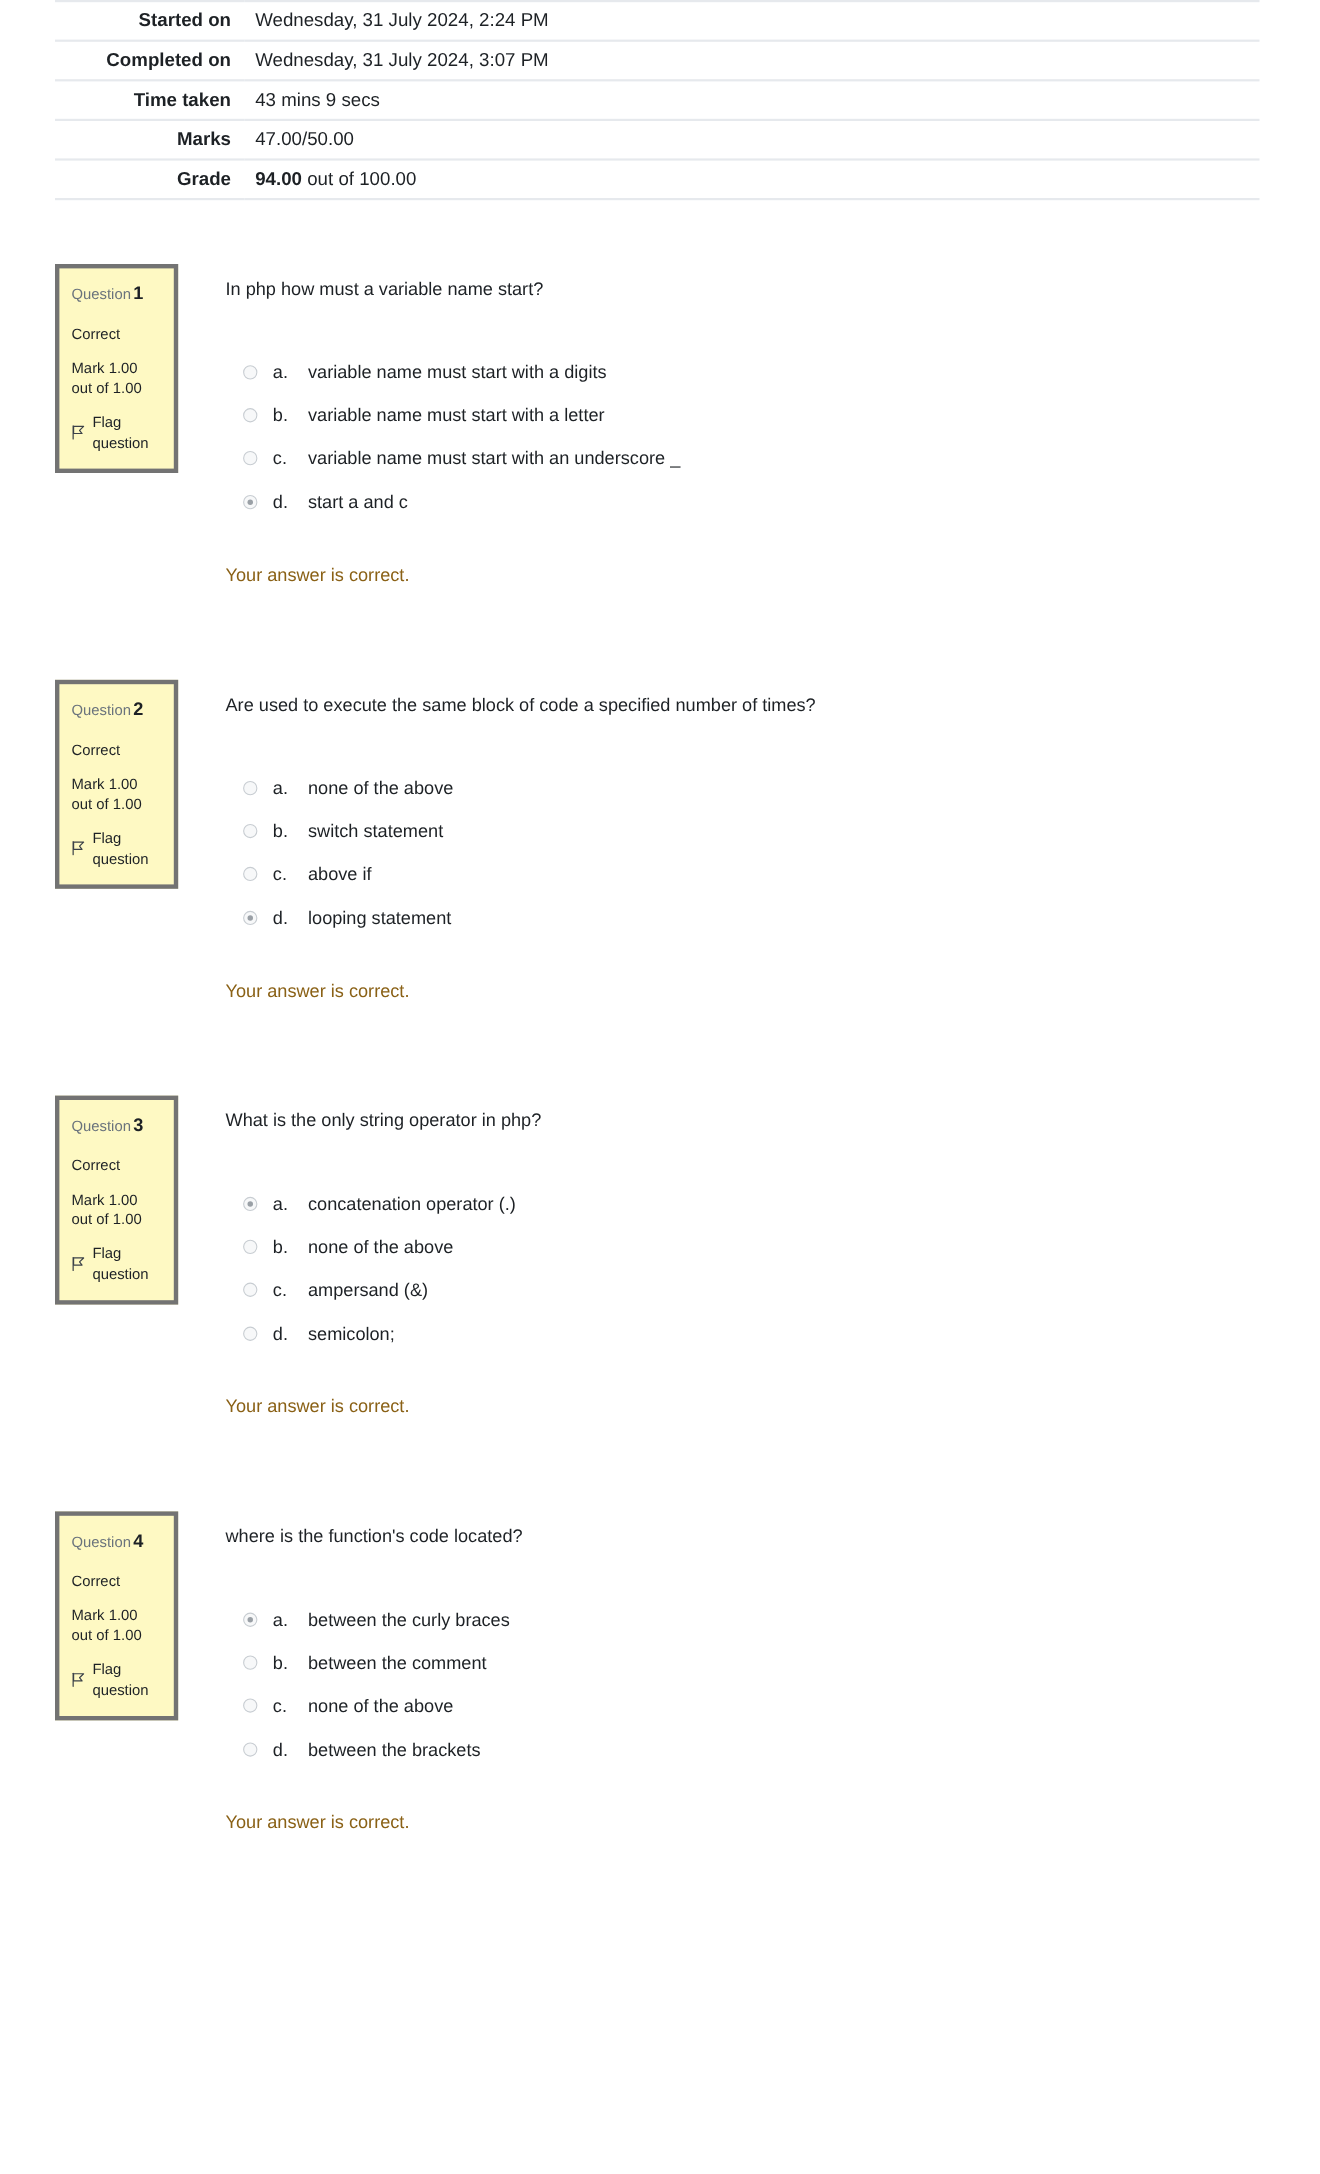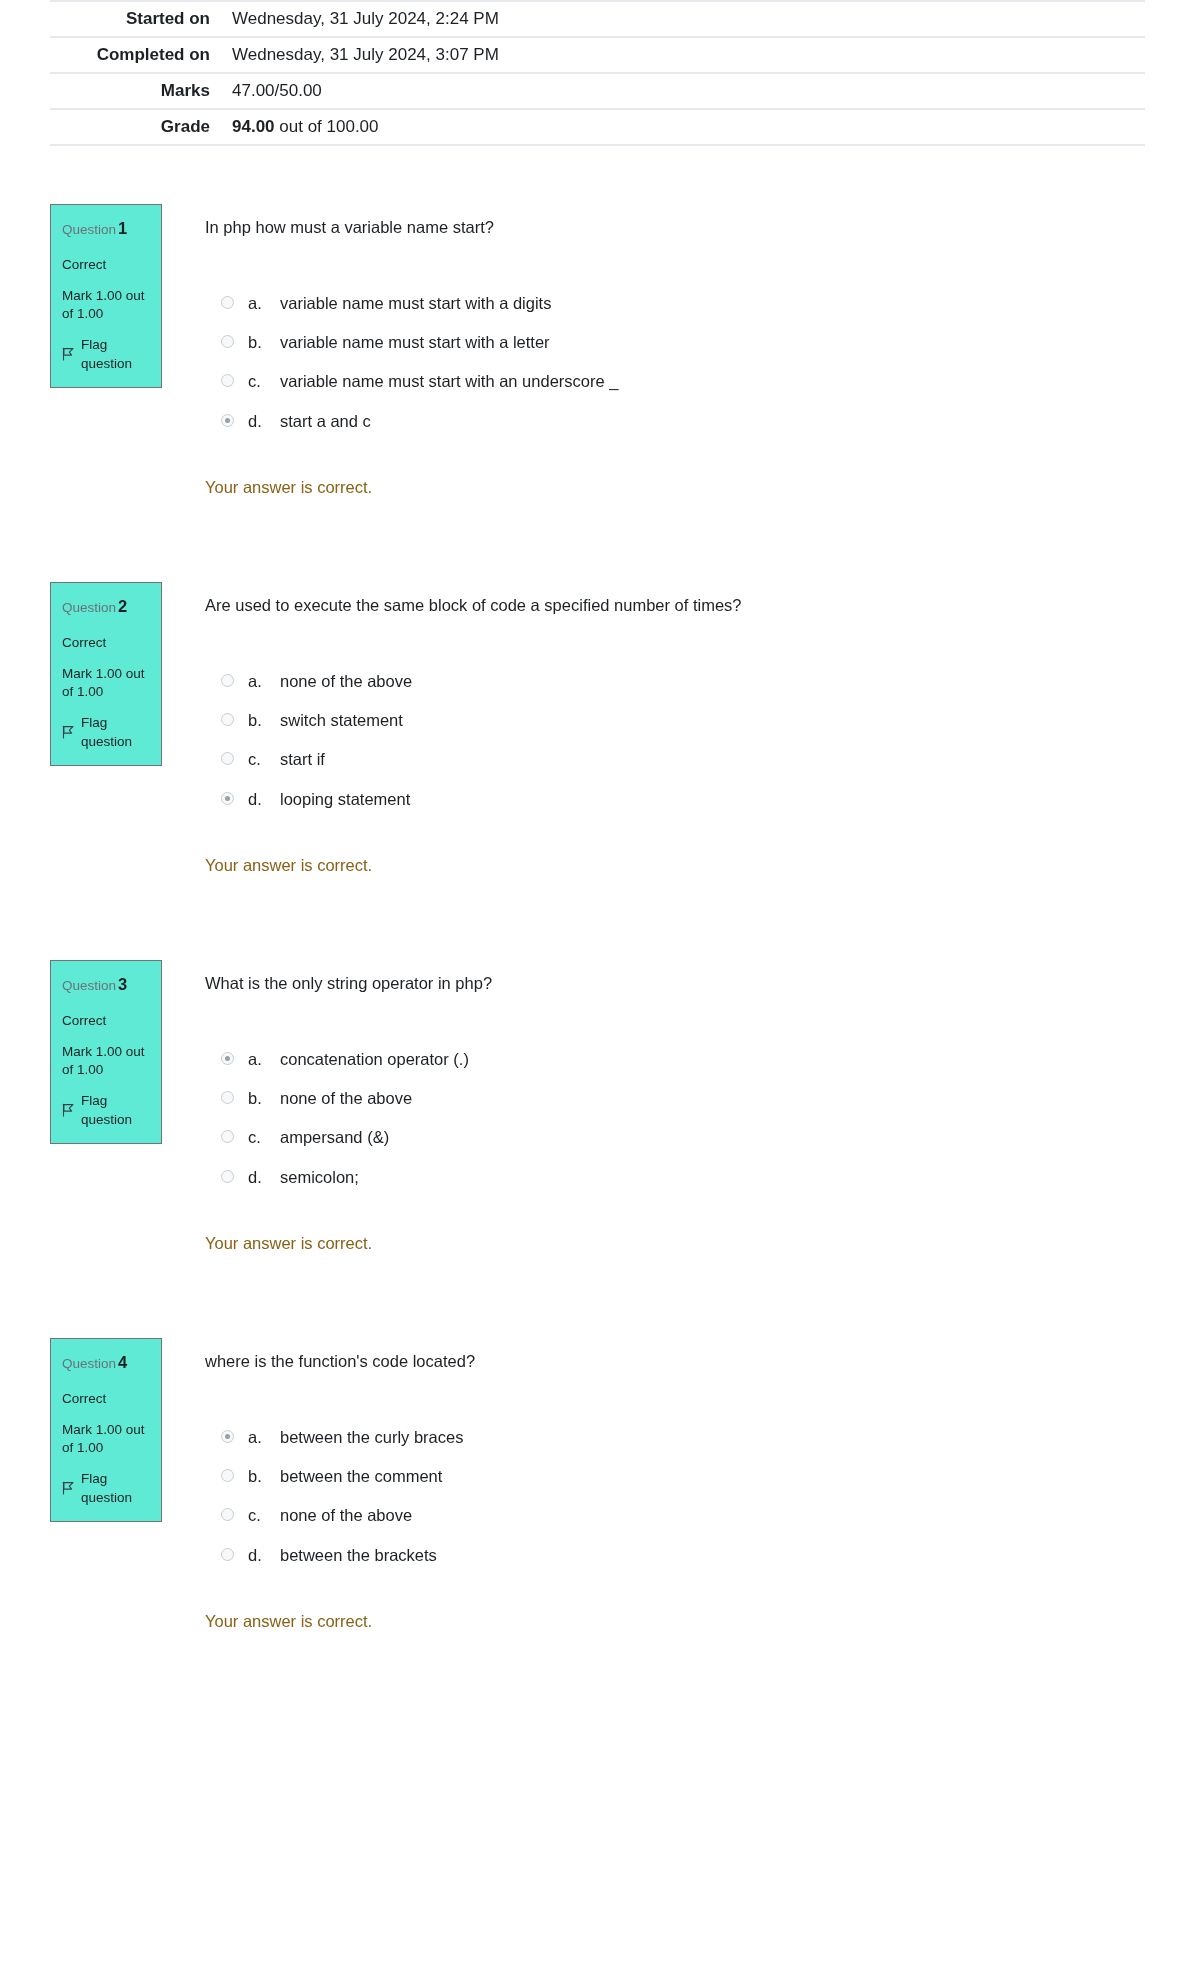--- a/index.html
+++ b/index.html
@@ -63,22 +63,22 @@
     width: 1100px;
     display: flex;
     align-items: flex-start;
   }
   .q-spacer-1 { height: 58px; }
   .q-spacer   { height: 85px; }
 
   .qinfo {
     width: 112px;
     flex: 0 0 112px;
-    border: 1px solid #737373;
-    background: #5eead4;
+    border: 4px solid #737373;
+    background: #fef9c3;
     padding: 12px 11px 13px 11px;
     font-size: 13.5px;
     line-height: 1.45;
     color: #1d2125;
   }
   .qinfo .qno {
     color: #6a737c;
     font-size: 13.5px;
     margin-bottom: 14px;
     white-space: nowrap;
@@ -175,20 +175,24 @@
 
   <table class="summary-table">
     <tbody>
       <tr>
         <th>Started on</th>
         <td>Wednesday, 31 July 2024, 2:24 PM</td>
       </tr>
       <tr>
         <th>Completed on</th>
         <td>Wednesday, 31 July 2024, 3:07 PM</td>
+      </tr>
+      <tr>
+        <th>Time taken</th>
+        <td>43 mins 9 secs</td>
       </tr>
       <tr>
         <th>Marks</th>
         <td>47.00/50.00</td>
       </tr>
       <tr>
         <th>Grade</th>
         <td><span class="grade-value">94.00</span><span class="grade-rest"> out of 100.00</span></td>
       </tr>
     </tbody>
@@ -259,21 +263,21 @@
               <span class="answer-text">none of the above</span>
             </div>
             <div class="answer-row">
               <span class="radio"></span>
               <span class="answer-letter">b.</span>
               <span class="answer-text">switch statement</span>
             </div>
             <div class="answer-row">
               <span class="radio"></span>
               <span class="answer-letter">c.</span>
-              <span class="answer-text">start if</span>
+              <span class="answer-text">above if</span>
             </div>
             <div class="answer-row">
               <span class="radio checked"></span>
               <span class="answer-letter">d.</span>
               <span class="answer-text">looping statement</span>
             </div>
           </div>
           <div class="feedback">Your answer is correct.</div>
         </div>
       </div>

